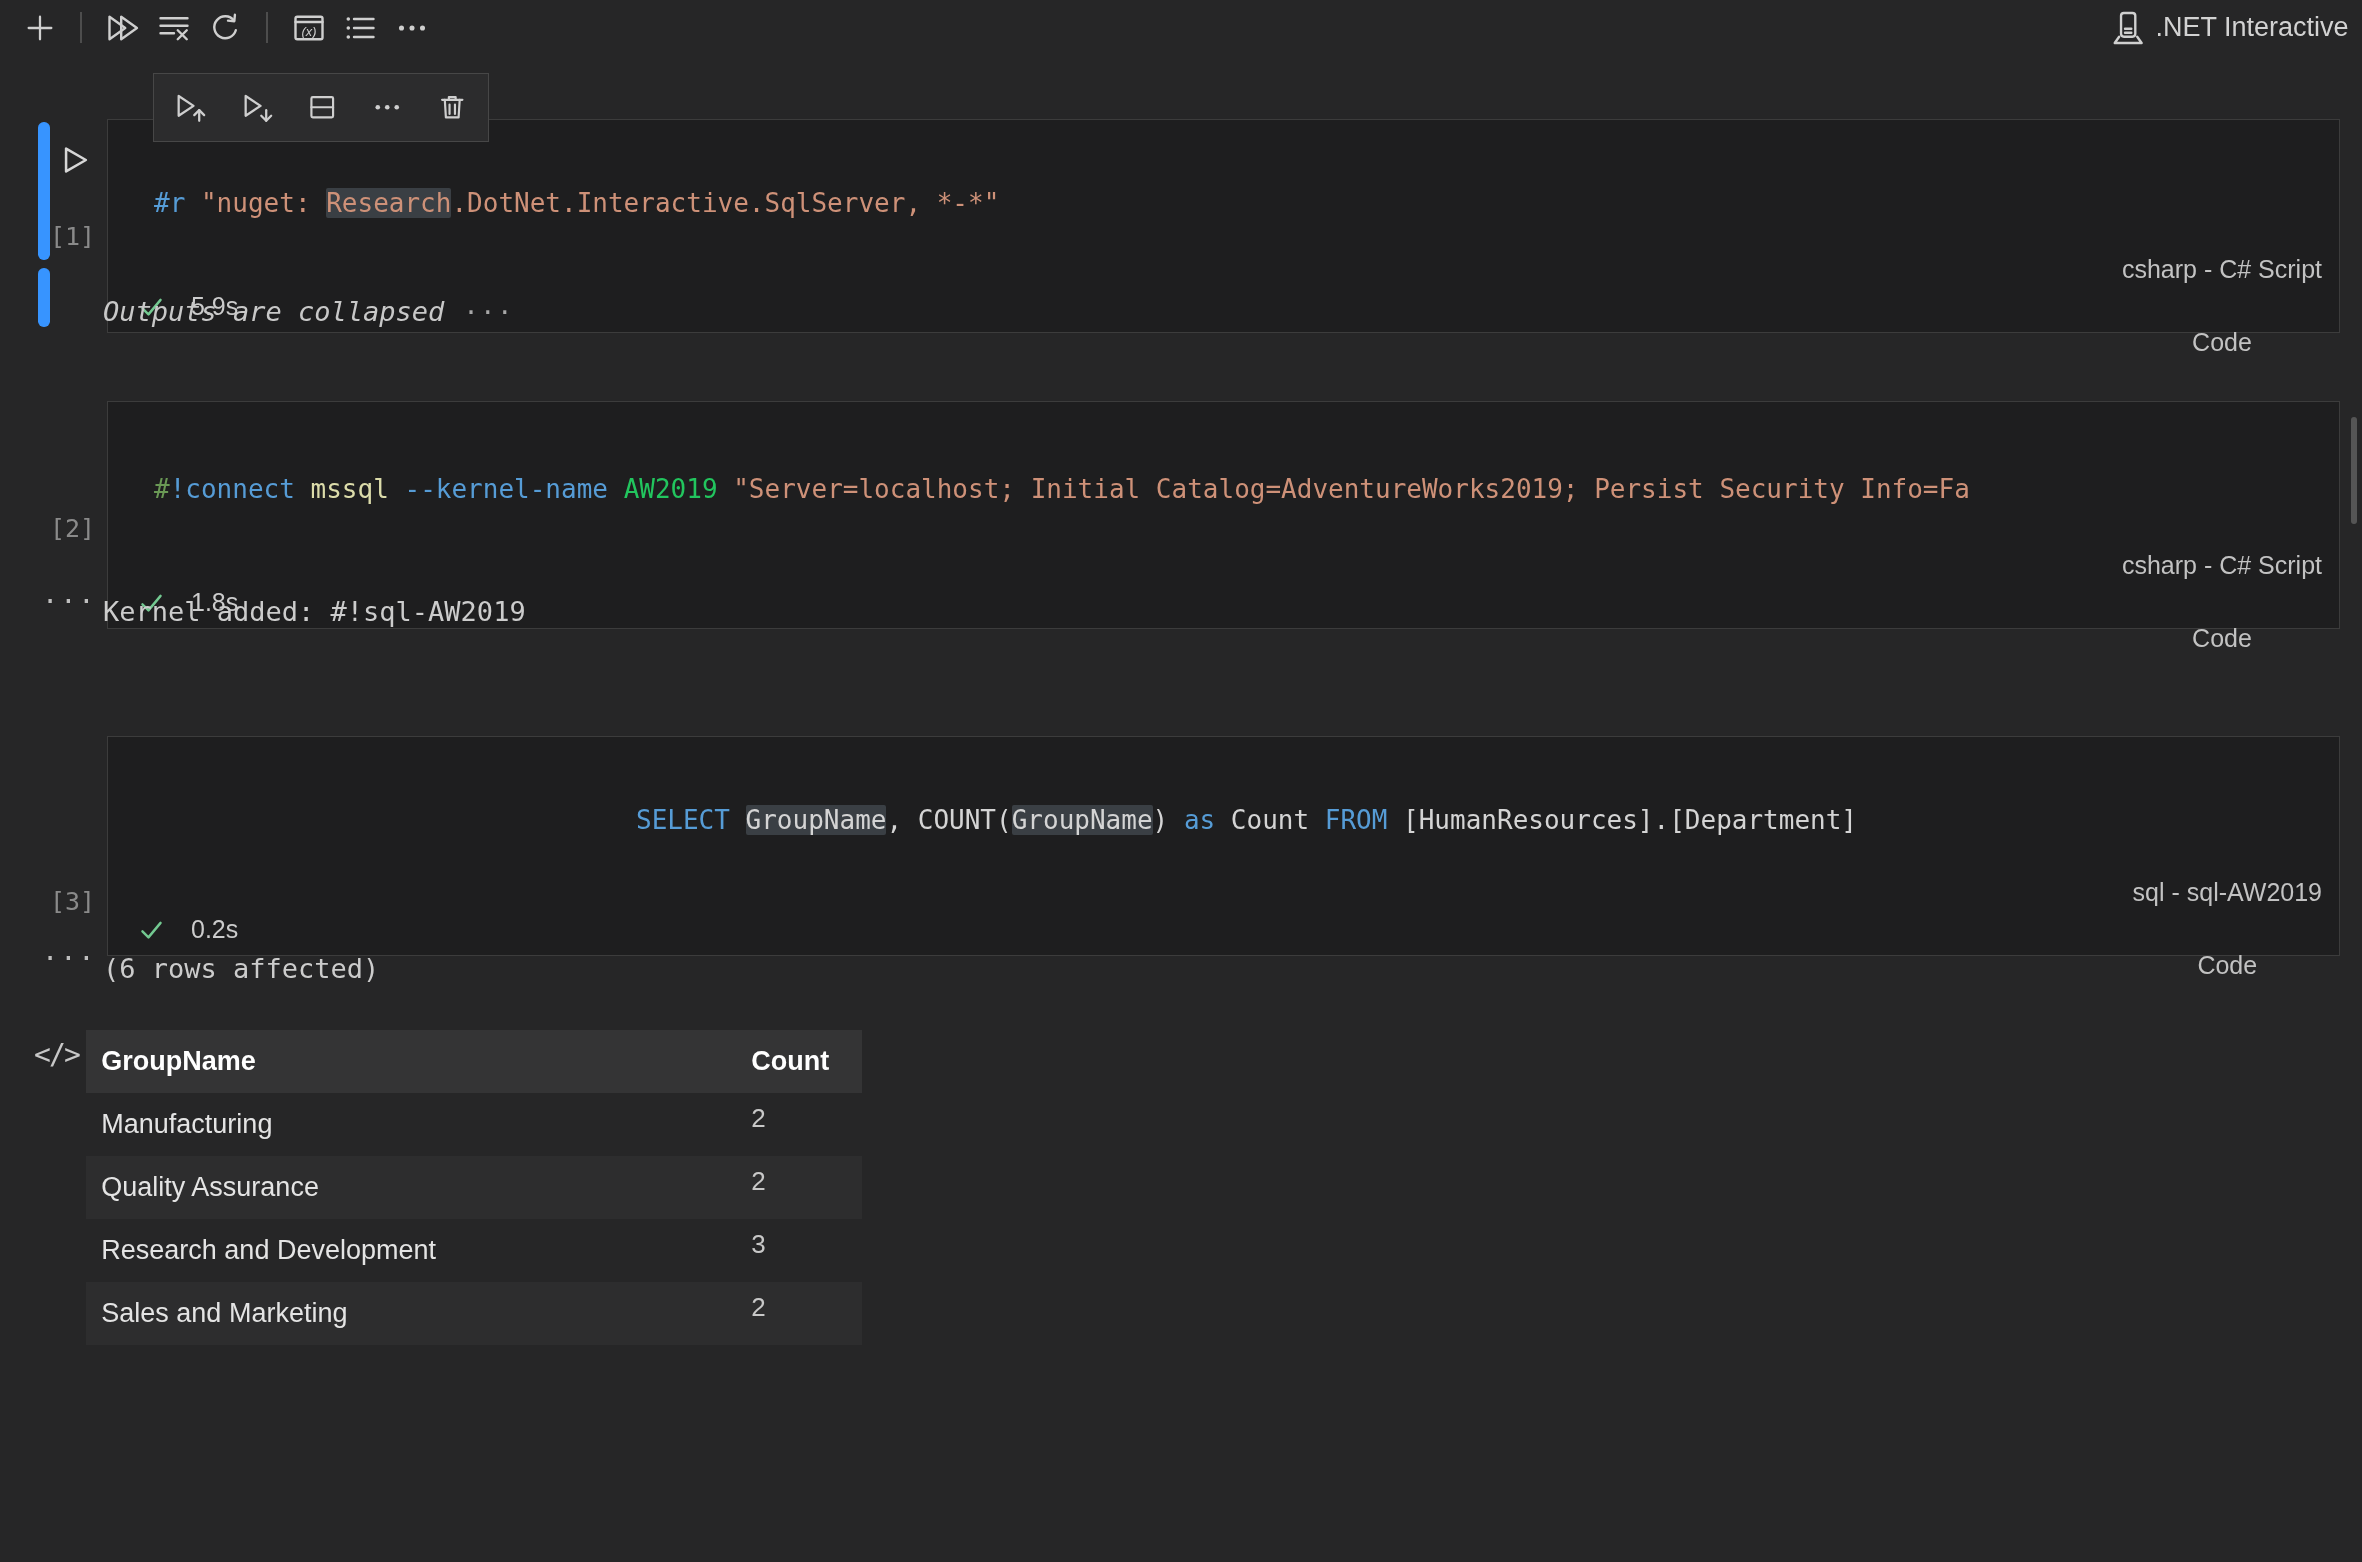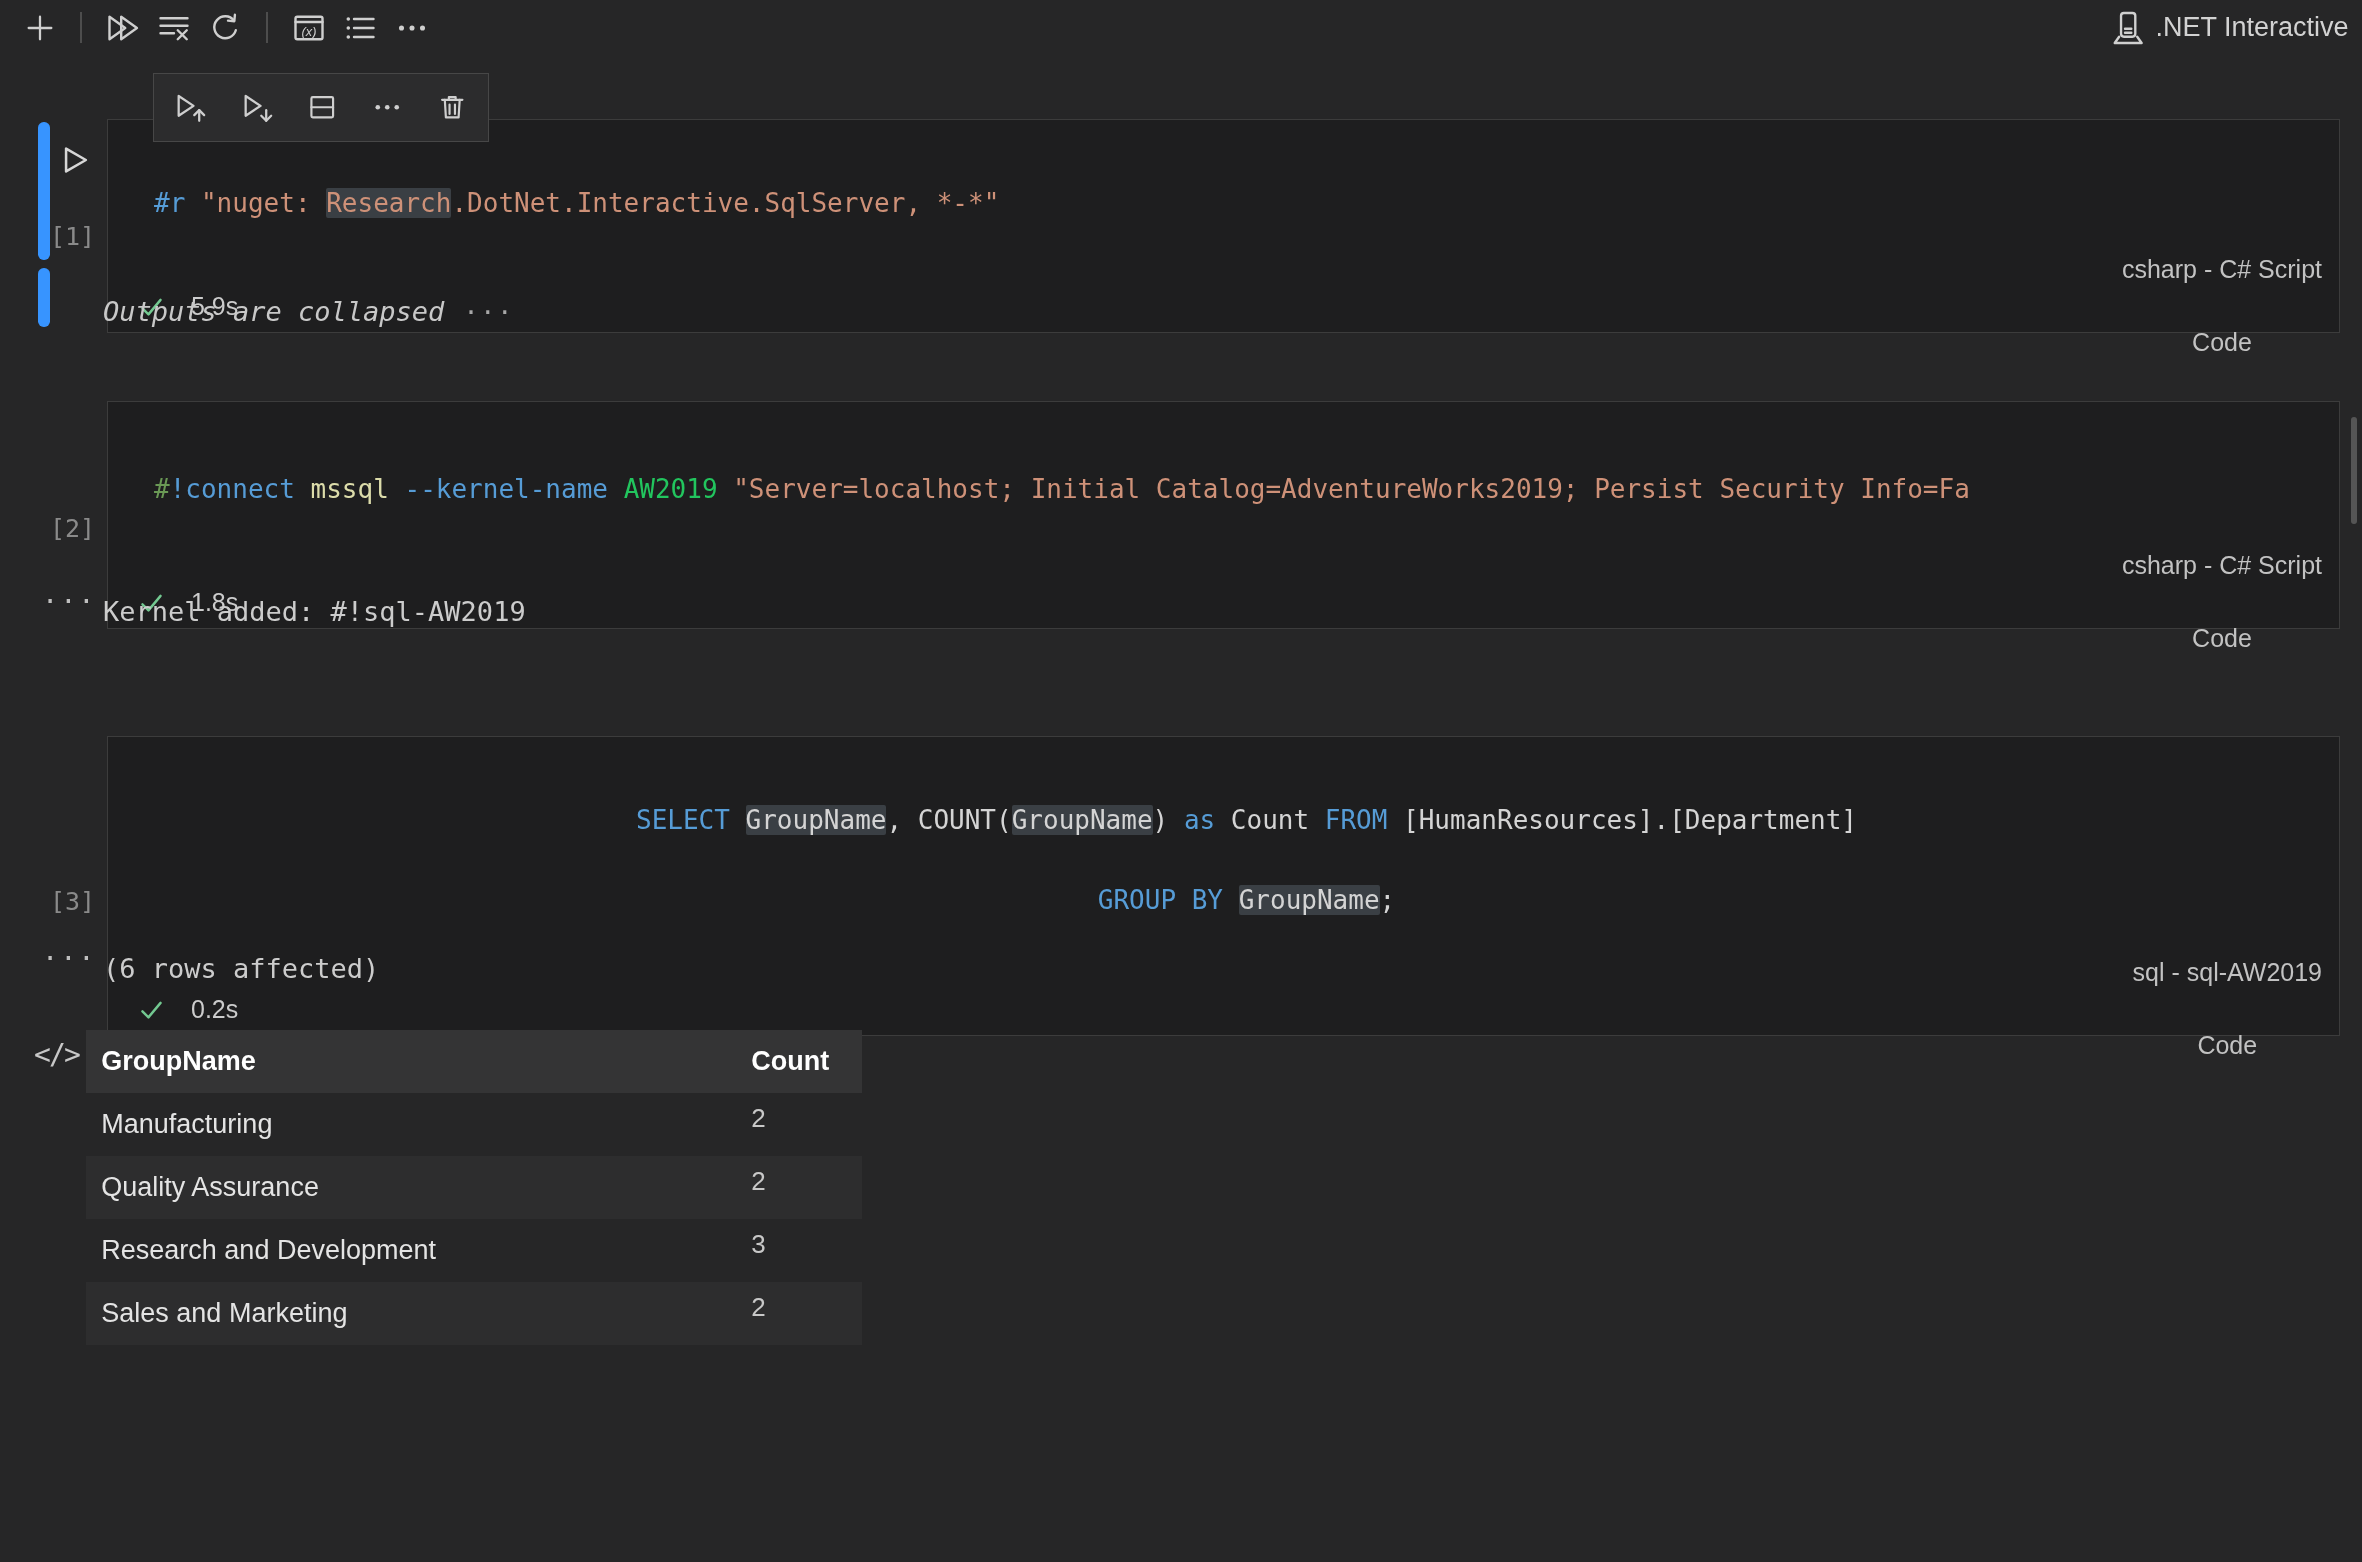--- a/index.html
+++ b/index.html
@@ -233,21 +233,20 @@
     </div>
   </div>
   <div class="scroll-sliver"></div>
 
   <div class="out-expander exp-2">···</div>
   <div class="output-row out-kernel-added">Kernel added: #!sql-AW2019</div>
 
   <div class="cell cell-3">
     <div class="code">
       <div class="code-line"><span class="kw">SELECT</span><span class="id"> </span><span class="id hl">GroupName</span><span class="id">, COUNT(</span><span class="id hl">GroupName</span><span class="id">) </span><span class="kw">as</span><span class="id"> Count </span><span class="kw">FROM</span><span class="id"> [HumanResources].[Department]</span></div>
-      <div class="code-line"><span class="kw">GROUP BY</span><span class="id"> </span><span class="id hl">GroupName</span><span class="id">;</span></div>
     </div>
     <div class="statusbar">
       <span class="check">
         <svg width="29" height="29" viewBox="0 0 24 24">
             <path d="M4.5 13.5l5 5L19.5 6.5"></path>
           </svg>
       </span>
       <span class="status-time">0.2s</span>
       <span class="status-right">
         <span class="status-lang">sql - sql-AW2019</span>

